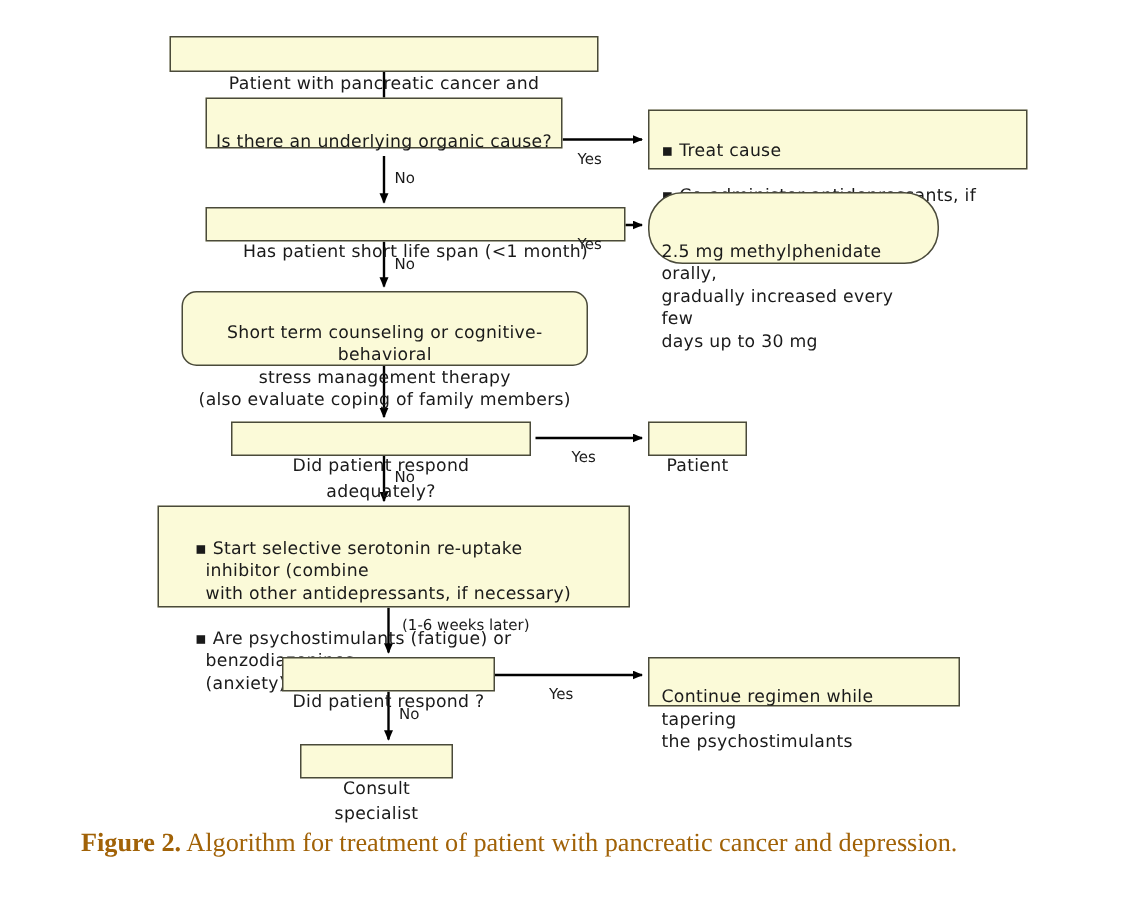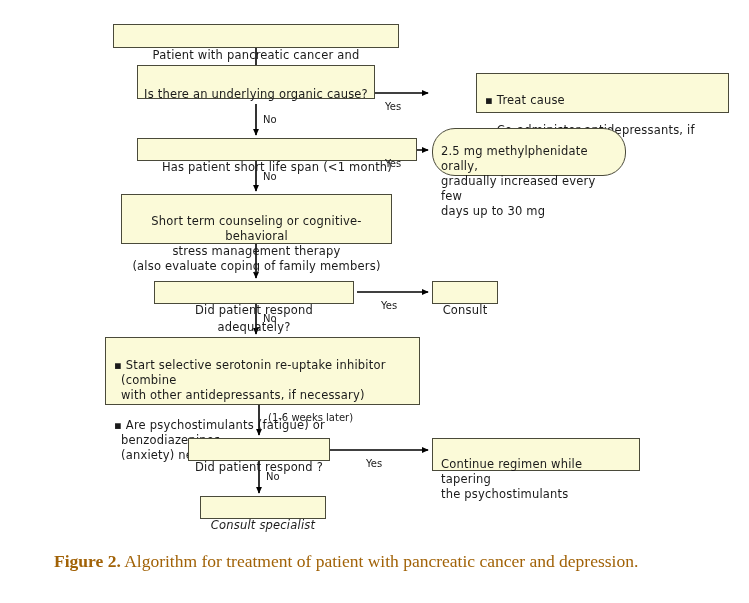--- a/index.html
+++ b/index.html
@@ -108,66 +108,66 @@
   </svg>
 
   <div class="node center" style="left:113px; top:24px; width:286px; height:24px; line-height:18px;">
     <span>Patient with pancreatic cancer and depression</span>
   </div>
 
   <div class="node center" style="left:137px; top:65px; width:238px; height:34px; line-height:17px;">
     <span>Is there an underlying organic cause?</span>
   </div>
 
-  <div class="node left" style="left:432px; top:73px; width:253px; height:40px; padding:4px 8px;margin-left:44px;">
+  <div class="node left" style="left:432px; top:73px; width:253px; height:40px; padding:4px 8px;">
     <span class="bul">▪&nbsp;<span>Treat cause</span></span>
     <span class="bul">▪&nbsp;<span>Co-administer antidepressants, if needed</span></span>
   </div>
 
   <div class="node center" style="left:137px; top:138px; width:280px; height:23px; line-height:17px;">
     <span>Has patient short life span  (&lt;1 month)</span>
   </div>
 
-  <div class="node left" style="left:432px; top:128px; width:194px; height:48px; padding:0 8px;border-radius:23px;">
+  <div class="node left" style="left:432px; top:128px; width:194px; height:48px; padding:16px 8px;border-radius:23px;">
     <span>2.5 mg methylphenidate orally,
 gradually increased every few
 days up to 30 mg</span>
   </div>
 
-  <div class="node center" style="left:121px; top:194px; width:271px; height:50px; padding:4px 6px;">
+  <div class="node center" style="left:121px; top:194px; width:271px; height:50px; padding:4px 6px;border-radius:10px;">
     <span>Short term counseling or cognitive-behavioral
 stress management therapy
 (also evaluate coping of family members)</span>
   </div>
 
   <div class="node center" style="left:154px; top:281px; width:200px; height:23px; line-height:17px;">
     <span>Did patient respond adequately?</span>
   </div>
 
   <div class="node center" style="left:432px; top:281px; width:66px; height:23px; line-height:17px;">
-    <span>Consult</span>
+    <span>Patient</span>
   </div>
 
-  <div class="node left" style="left:105px; top:337px; width:315px; height:68px; padding:5px 8px;">
+  <div class="node left" style="left:105px; top:337px; width:315px; height:68px; padding:5px 24px;">
     <span class="bul">▪&nbsp;<span>Start selective serotonin re-uptake inhibitor (combine
  with other antidepressants, if necessary)</span></span>
     <span class="bul">▪&nbsp;<span>Are psychostimulants (fatigue) or benzodiazepines
  (anxiety) needed?</span></span>
   </div>
 
   <div class="node center" style="left:188px; top:438px; width:142px; height:23px; line-height:17px;">
     <span>Did patient respond ?</span>
   </div>
 
   <div class="node left" style="left:432px; top:438px; width:208px; height:33px; padding:3px 8px;">
     <span>Continue regimen while tapering
 the psychostimulants</span>
   </div>
 
-  <div class="node center" style="left:200px; top:496px; width:126px; height:23px; line-height:17px;font-style:italic;">
+  <div class="node center" style="left:200px; top:496px; width:102px; height:23px; line-height:17px;">
     <span>Consult specialist</span>
   </div>
 
   <div class="edge-label" style="left:385px; top:100px;">Yes</div>
   <div class="edge-label" style="left:263px; top:113px;">No</div>
 
   <div class="edge-label" style="left:385px; top:157px;">Yes</div>
   <div class="edge-label" style="left:263px; top:170px;">No</div>
 
   <div class="edge-label" style="left:381px; top:299px;">Yes</div>

